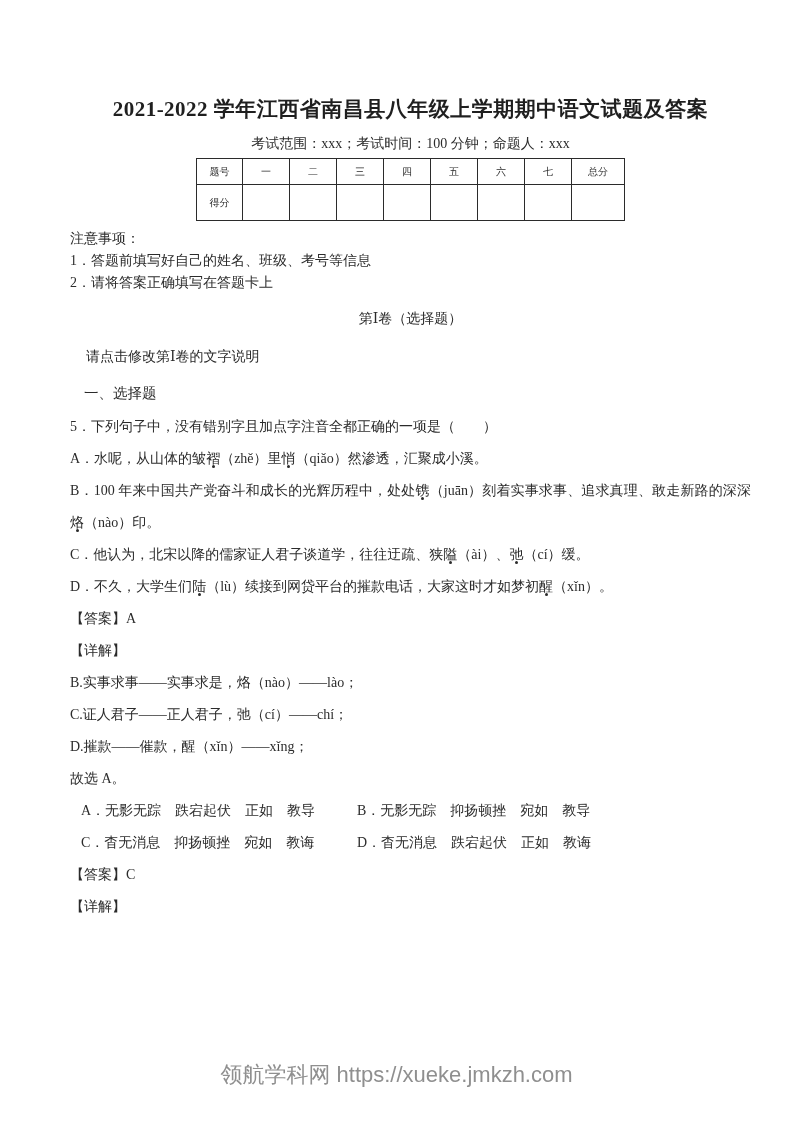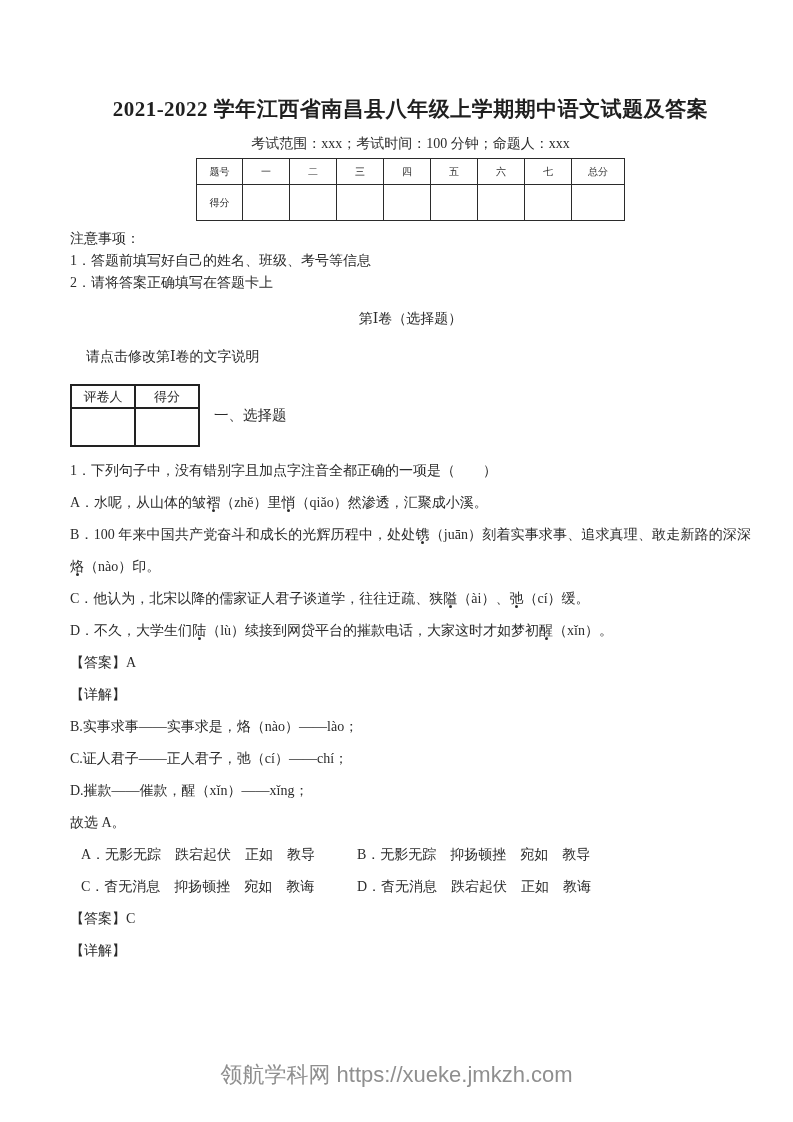--- a/index.html
+++ b/index.html
@@ -118,37 +118,25 @@
     <div class="notice">
       <p>注意事项：</p>
       <p>1．答题前填写好自己的姓名、班级、考号等信息</p>
       <p>2．请将答案正确填写在答题卡上</p>
     </div>
 
     <p class="volume">第Ⅰ卷（选择题）</p>
     <p class="hint">请点击修改第Ⅰ卷的文字说明</p>
 
     <div class="grader-row">
-      <table class="grader">
-        <tbody>
-            <tr class="hd">
-          <td>评卷人</td>
-          <td>得分</td>
-        </tr>
-        <tr class="bd">
-          <td></td>
-          <td></td>
-        </tr>
-      </tbody>
-        </table>
       <p class="sec-heading">一、选择题</p>
     </div>
 
     <div class="qa">
-      <p>1．下列句子中，没有错别字且加点字注音全都正确的一项是（　　）</p>
+      <p>5．下列句子中，没有错别字且加点字注音全都正确的一项是（　　）</p>
 
       <p class="j"><span>A．水呢，从山体的皱</span><span class="dot">褶</span><span>（zhě）里</span><span class="dot">悄</span><span>（qiǎo）然渗透，汇聚成小溪。</span></p>
 
       <p class="j"><span>B．100 年来中国共产党奋斗和成长的光辉历程中，处处</span><span class="dot">镌</span><span>（juān）刻着实事求事、追求真理、敢走新路的深深</span><span class="dot">烙</span><span>（nào）印。</span></p>
 
       <p class="j"><span>C．他认为，北宋以降的儒家证人君子谈道学，往往迂疏、狭</span><span class="dot">隘</span><span>（ài）、</span><span class="dot">弛</span><span>（cí）缓。</span></p>
 
       <p class="j"><span>D．不久，大学生们</span><span class="dot">陆</span><span>（lù）续接到网贷平台的摧款电话，大家这时才如梦初</span><span class="dot">醒</span><span>（xǐn）。</span></p>
 
       <p>【答案】A</p>

